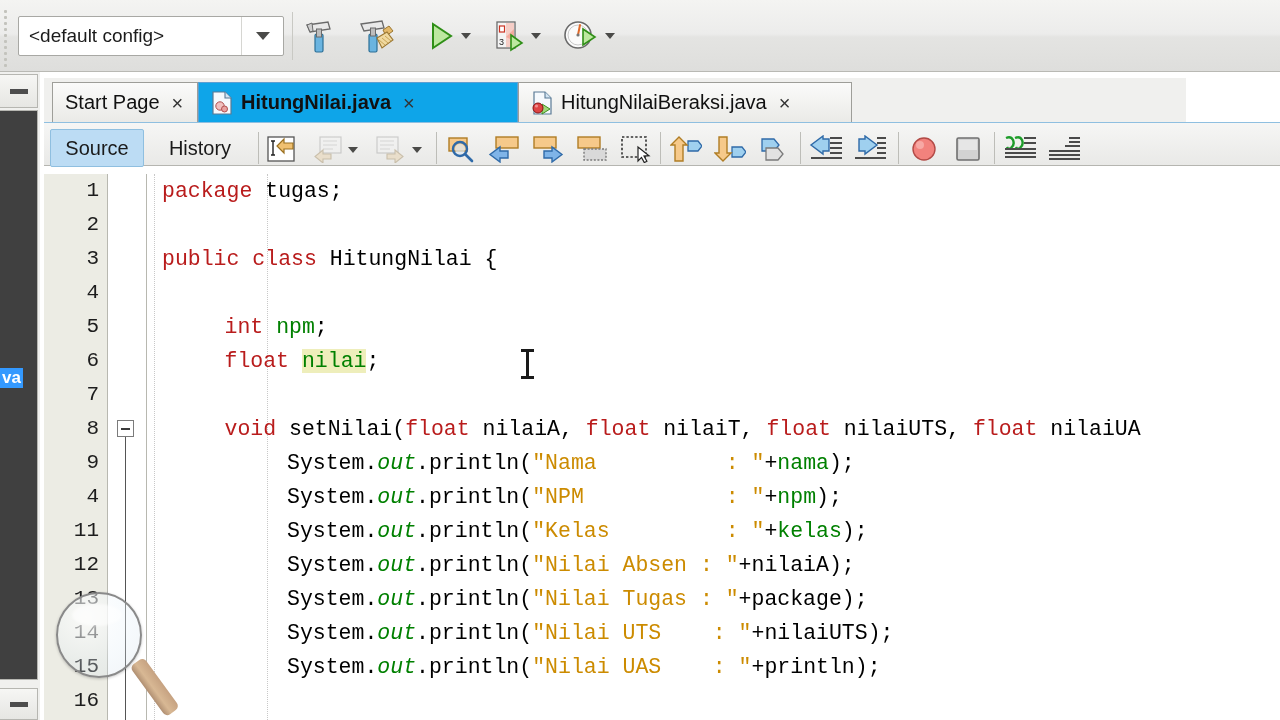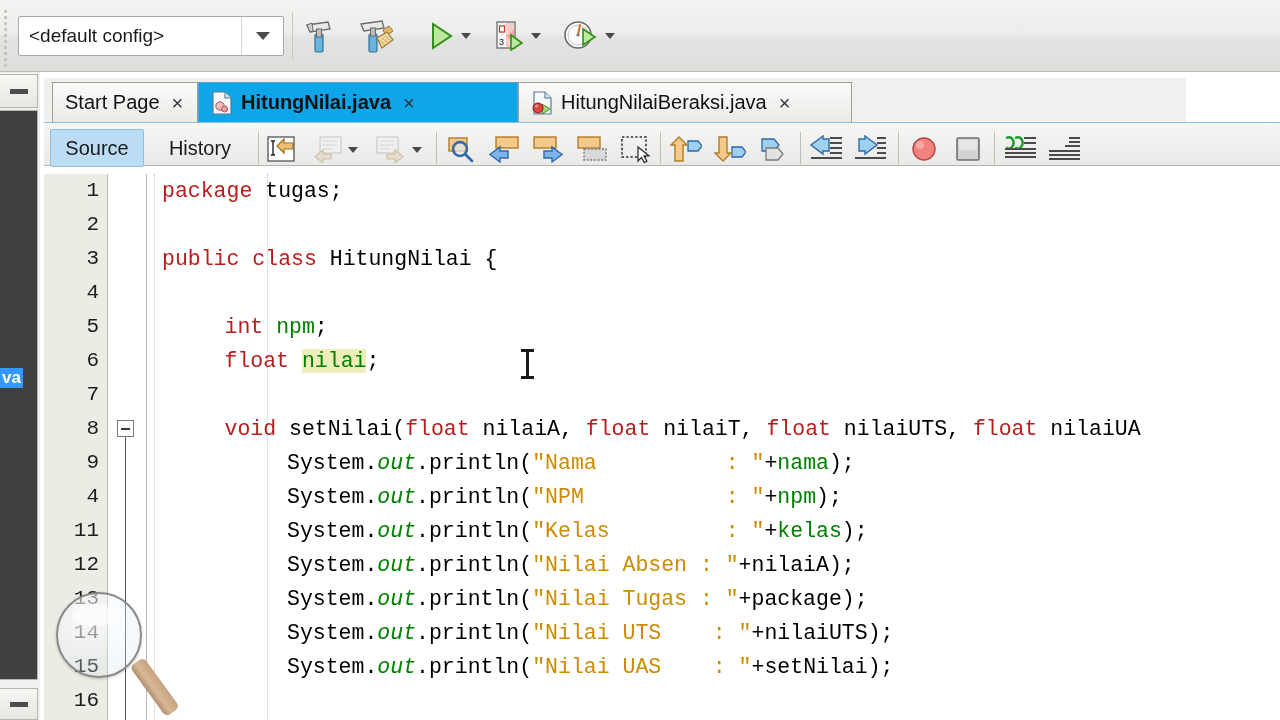--- a/index.html
+++ b/index.html
@@ -525,21 +525,21 @@
         <div class="code-line" style="top: 68px; left: 14px;"><span class="k">public</span><span class="id"> </span><span class="k">class</span><span class="id"> HitungNilai {</span></div>
         <div class="code-line" style="top: 136px; left: 76.5px; text-align: center;"><span class="k">int</span><span class="id"> </span><span class="f">npm</span><span class="id">;</span></div>
         <div class="code-line" style="top: 238px; left: 76.5px;"><span class="k">void</span><span class="id"> setNilai(</span><span class="k">float</span><span class="id"> nilaiA, </span><span class="k">float</span><span class="id"> nilaiT, </span><span class="k">float</span><span class="id"> nilaiUTS, </span><span class="k">float</span><span class="id"> nilaiUA</span></div>
         <div class="code-line" style="top: 170px; left: 76.5px;"><span class="k">float</span><span class="id"> </span><span class="f hl">nilai</span><span class="id">;</span></div>
         <div class="code-line" style="top: 272px; left: 139px;"><span class="id">System.</span><span class="fi">out</span><span class="id">.println(</span><span class="s">"Nama          : "</span><span class="id">+</span><span class="f">nama</span><span class="id">);</span></div>
         <div class="code-line" style="top: 306px; left: 139px;"><span class="id">System.</span><span class="fi">out</span><span class="id">.println(</span><span class="s">"NPM           : "</span><span class="id">+</span><span class="f">npm</span><span class="id">);</span></div>
         <div class="code-line" style="top: 340px; left: 139px;"><span class="id">System.</span><span class="fi">out</span><span class="id">.println(</span><span class="s">"Kelas         : "</span><span class="id">+</span><span class="f">kelas</span><span class="id">);</span></div>
         <div class="code-line" style="top: 374px; left: 139px;"><span class="id">System.</span><span class="fi">out</span><span class="id">.println(</span><span class="s">"Nilai Absen : "</span><span class="id">+</span><span class="id">nilaiA</span><span class="id">);</span></div>
         <div class="code-line" style="top: 408px; left: 139px;"><span class="id">System.</span><span class="fi">out</span><span class="id">.println(</span><span class="s">"Nilai Tugas : "</span><span class="id">+</span><span class="id">package</span><span class="id">);</span></div>
         <div class="code-line" style="top: 442px; left: 139px;"><span class="id">System.</span><span class="fi">out</span><span class="id">.println(</span><span class="s">"Nilai UTS    : "</span><span class="id">+</span><span class="id">nilaiUTS</span><span class="id">);</span></div>
-        <div class="code-line" style="top: 476px; left: 139px;"><span class="id">System.</span><span class="fi">out</span><span class="id">.println(</span><span class="s">"Nilai UAS    : "</span><span class="id">+</span><span class="id">setNilai</span><span class="id">);</span></div>
+        <div class="code-line" style="top: 476px; left: 139px;"><span class="id">System.</span><span class="fi">out</span><span class="id">.println(</span><span class="s">"Nilai UAS    : "</span><span class="id">+</span><span class="id">println</span><span class="id">);</span></div>
       </div>
 
     <div class="caret-ibeam" style="left:482px; top:175px;"></div>
   </div>
 
   <div class="magnifier" style="left:56px; top:592px; width:150px; height:140px;">
     <div class="mag-handle"></div>
     <div class="mag-lens">
       <div class="mag-gloss"></div>
     </div>

